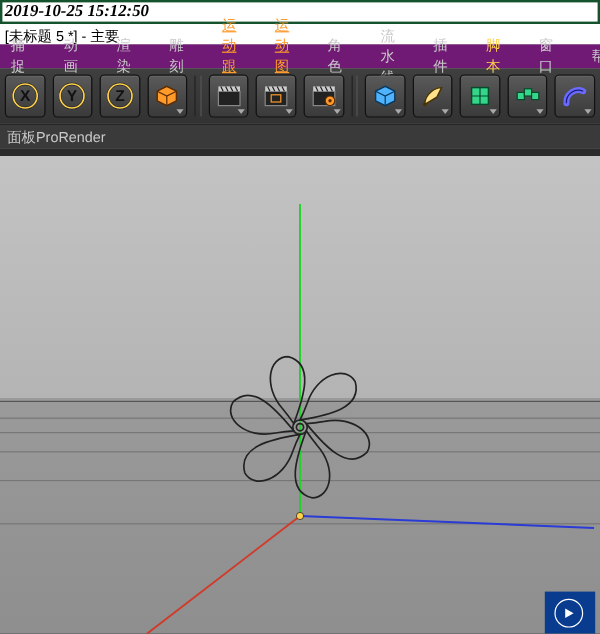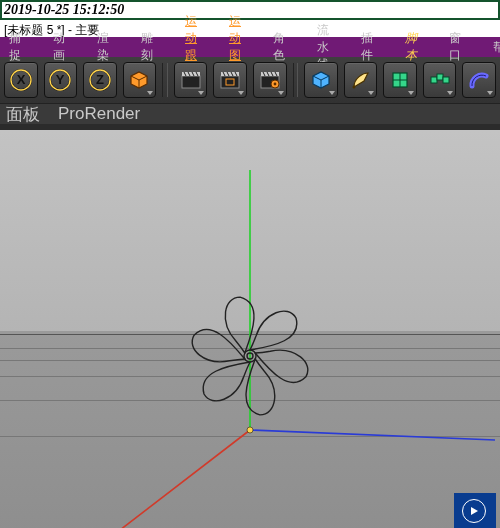--- a/index.html
+++ b/index.html
@@ -39,21 +39,21 @@
     height: 20px;
     padding: 0 2px;
     gap: 18px;
   }
   .menubar .mitem {
     padding: 2px 7px;
     font-size: 12px;
     cursor: default;
   }
   .mitem.orange { color: #ff9a2b; text-decoration: underline; }
-  .mitem.yellow { color: #ffd34d; font-style: italic; }
+  .mitem.yellow { color: #ffd34d; }
 
   .toolbar {
     background: linear-gradient(#3f3f3f,#323232);
     height: 42px;
     display: flex;
     align-items: center;
     padding: 2px 4px;
     gap: 6px;
   }
   .tbar-icon {
@@ -76,22 +76,21 @@
   }
   .tbar-icon { position: relative; }
 
   .panelbar {
     background: #3a3a3a;
     color: #c9c9c9;
     height: 20px;
     display: flex;
     align-items: center;
     padding: 0 6px;
-    gap: 18px;
-    font-size: 17px;
+    font-size: 12px;
     border-top: 1px solid #222;
   }
 
   .viewport-wrap {
     position: relative;
     height: 409px;
     background: #2b2b2b;
     padding-top: 6px;
   }
   .viewport {

